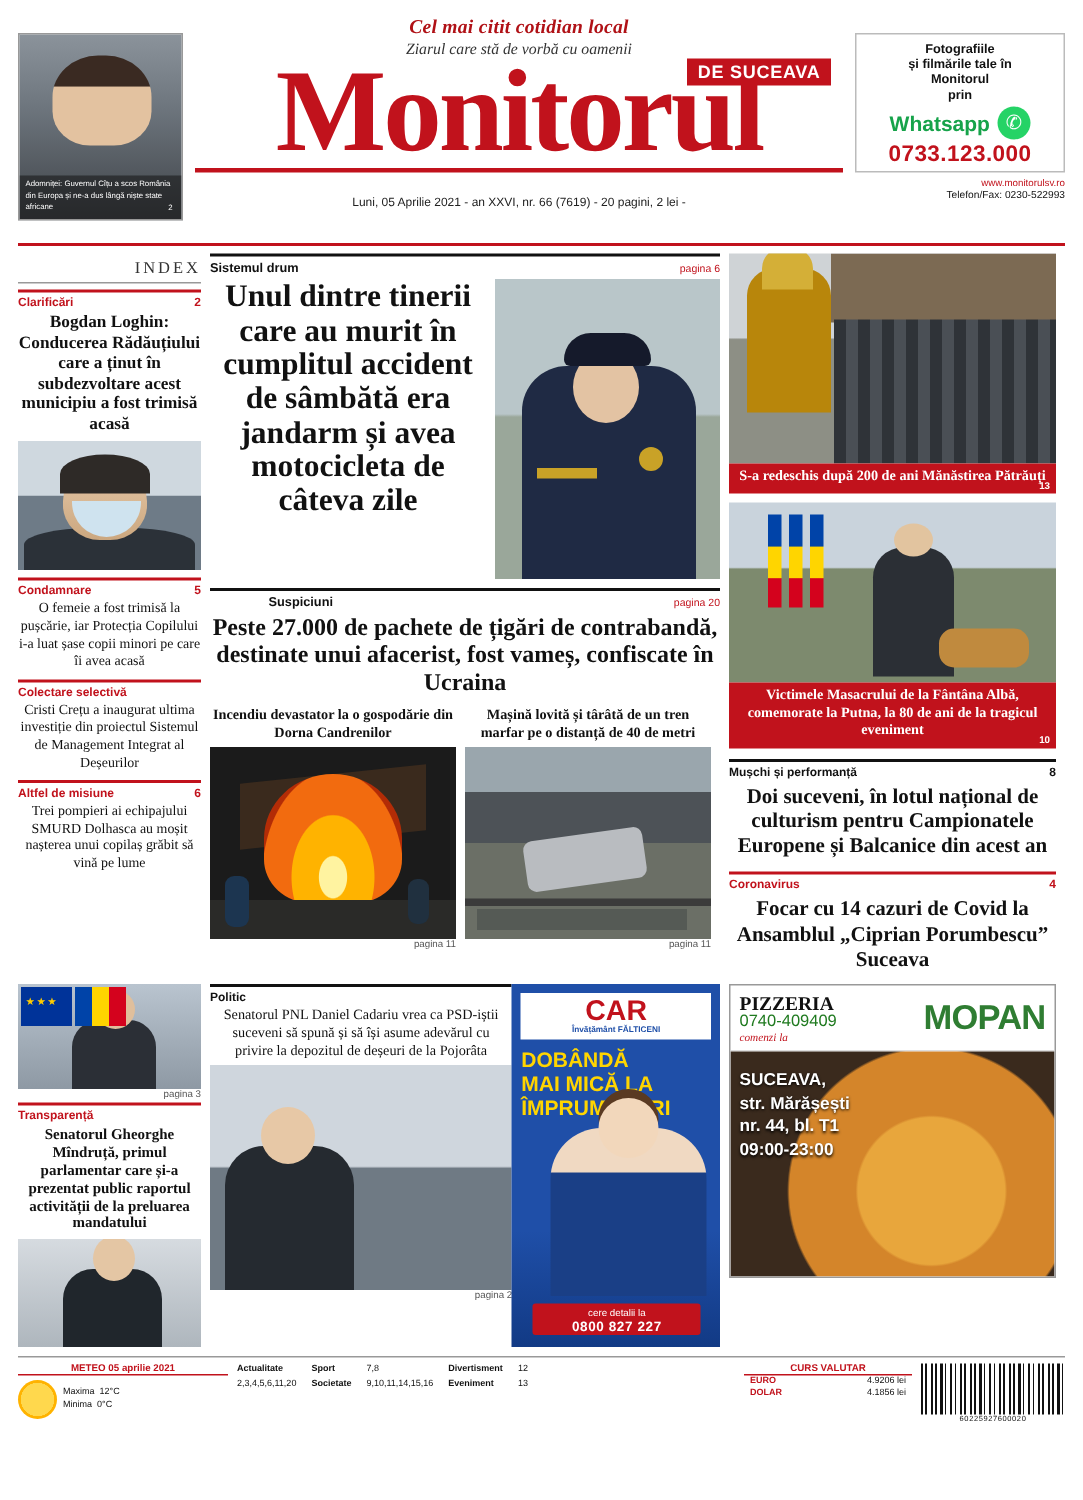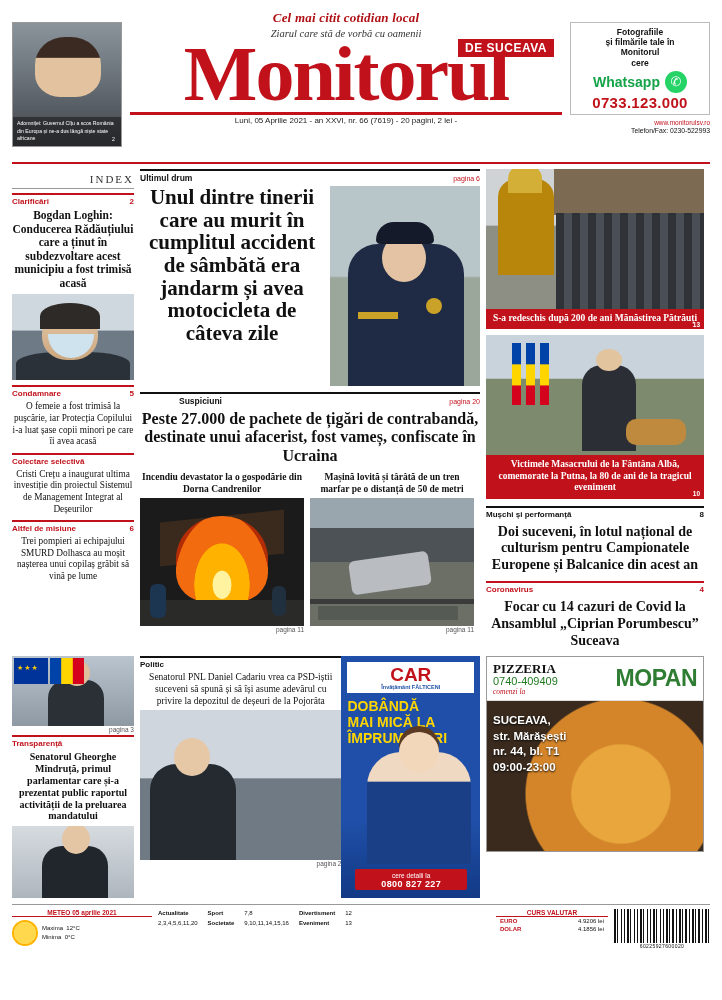--- a/index.html
+++ b/index.html
@@ -30,21 +30,21 @@
   .mh-pagenum { position:absolute; right:2px; bottom:-0px; }
 
   .mh-center { flex:1; text-align:center; position:relative; padding:0 8px;}
   .tagline1 { font-family:"Liberation Serif", serif; font-style:italic; font-weight:bold; color:#b01116; font-size:13px; letter-spacing:.2px; }
   .tagline2 { font-family:"Liberation Serif", serif; font-style:italic; color:#333; font-size:10.5px; margin-top:2px;}
   .logo-wrap { position:relative; margin-top:-2px; }
   .logo { font-family:"Liberation Serif", serif; font-weight:bold; color:#c1121c; font-size:78px; line-height:.94; letter-spacing:-2px; }
   .desuceava { position:absolute; right:8px; top:2px; background:#c1121c; color:#fff;
      font-family:"Liberation Sans", sans-serif; font-weight:bold; font-size:12px; padding:2px 7px; letter-spacing:.5px;}
   .mh-rule { height:3px; background:#c1121c; margin-top:2px; }
-  .dateline { font-family:"Liberation Sans", sans-serif; font-size:8px; color:#222; margin-top:1px; }
+  .dateline { font-family:"Liberation Sans", sans-serif; font-size:8px; color:#222; margin-top:15px; }
 
   .mh-right { width:140px; margin-top:12px; }
   .promo { border:1px solid #bbb; padding:4px 5px 3px; text-align:center; }
   .promo-l1 { font-family:"Liberation Sans", sans-serif; font-size:8.5px; font-weight:bold; line-height:1.2; color:#111;}
   .wa { display:flex; align-items:center; justify-content:center; gap:5px; margin-top:3px;}
   .wa-txt { font-family:"Liberation Sans", sans-serif; font-weight:bold; font-size:14px; color:#16a34a;}
   .wa-ic { width:22px; height:22px; border-radius:50%; background:#25d366; position:relative;}
   .wa-ic:after{ content:"✆"; position:absolute; inset:0; color:#fff; font-size:13px; text-align:center; line-height:22px;}
   .promo-phone { font-family:"Liberation Sans", sans-serif; font-weight:bold; font-size:15px; color:#c1121c; letter-spacing:.3px; margin-top:1px;}
   .mh-site { text-align:right; font-family:"Liberation Sans", sans-serif; font-size:6.5px; color:#c1121c; margin-top:4px;}
@@ -221,21 +221,21 @@
       </div>
       <div class="mh-rule"></div>
       <div class="dateline">Luni, 05 Aprilie 2021 - an XXVI, nr. 66 (7619) - 20 pagini, 2 lei -</div>
     </div>
 
     <div class="mh-right">
       <div class="promo">
         <div class="promo-l1">Fotografiile</div>
         <div class="promo-l1">și filmările tale în</div>
         <div class="promo-l1 red">Monitorul</div>
-        <div class="promo-l1">cere</div>
+        <div class="promo-l1">prin</div>
         <div class="wa">
           <div class="wa-txt">Whatsapp</div>
           <div class="wa-ic"></div>
         </div>
         <div class="promo-phone">0733.123.000</div>
       </div>
       <div class="mh-site">www.monitorulsv.ro</div>
       <div class="mh-tel">Telefon/Fax: 0230-522993</div>
     </div>
   </div>
@@ -283,21 +283,21 @@
         <div class="sec-head">
           <span class="t">Altfel de misiune</span>
           <span class="n">6</span>
         </div>
         <div class="body-sm">Trei pompieri ai echipajului SMURD Dolhasca au moșit nașterea unui copilaș grăbit să vină pe lume</div>
       </div>
     </div>
 
     <div class="col-mid">
       <div class="ultim-head">
-        <span class="t">Ultimul drum</span>
+        <span class="t">Sistemul drum</span>
         <span class="p">pagina 6</span>
       </div>
 
       <div class="lead-main">
         <div class="lead-title">Unul dintre tinerii care au murit în cumplitul accident de sâmbătă era jandarm și avea motocicleta de câteva zile</div>
         <div class="ph ph-jandarm">
           <div class="body"></div>
           <div class="head"></div>
           <div class="beret"></div>
           <div class="stripe"></div>
@@ -317,21 +317,21 @@
           <div class="ph ph-fire">
             <div class="roof"></div>
             <div class="flame"></div>
             <div class="ground"></div>
             <div class="fman"></div>
             <div class="fman2"></div>
           </div>
           <div class="pagenote">pagina 11</div>
         </div>
         <div class="tp">
-          <div class="tp-cap">Mașină lovită și târâtă de un tren marfar pe o distanță de 50 de metri</div>
+          <div class="tp-cap">Mașină lovită și târâtă de un tren marfar pe o distanță de 40 de metri</div>
           <div class="ph ph-crash">
             <div class="train"></div>
             <div class="car"></div>
             <div class="rail"></div>
             <div class="debris"></div>
           </div>
           <div class="pagenote">pagina 11</div>
         </div>
       </div>
     </div>

